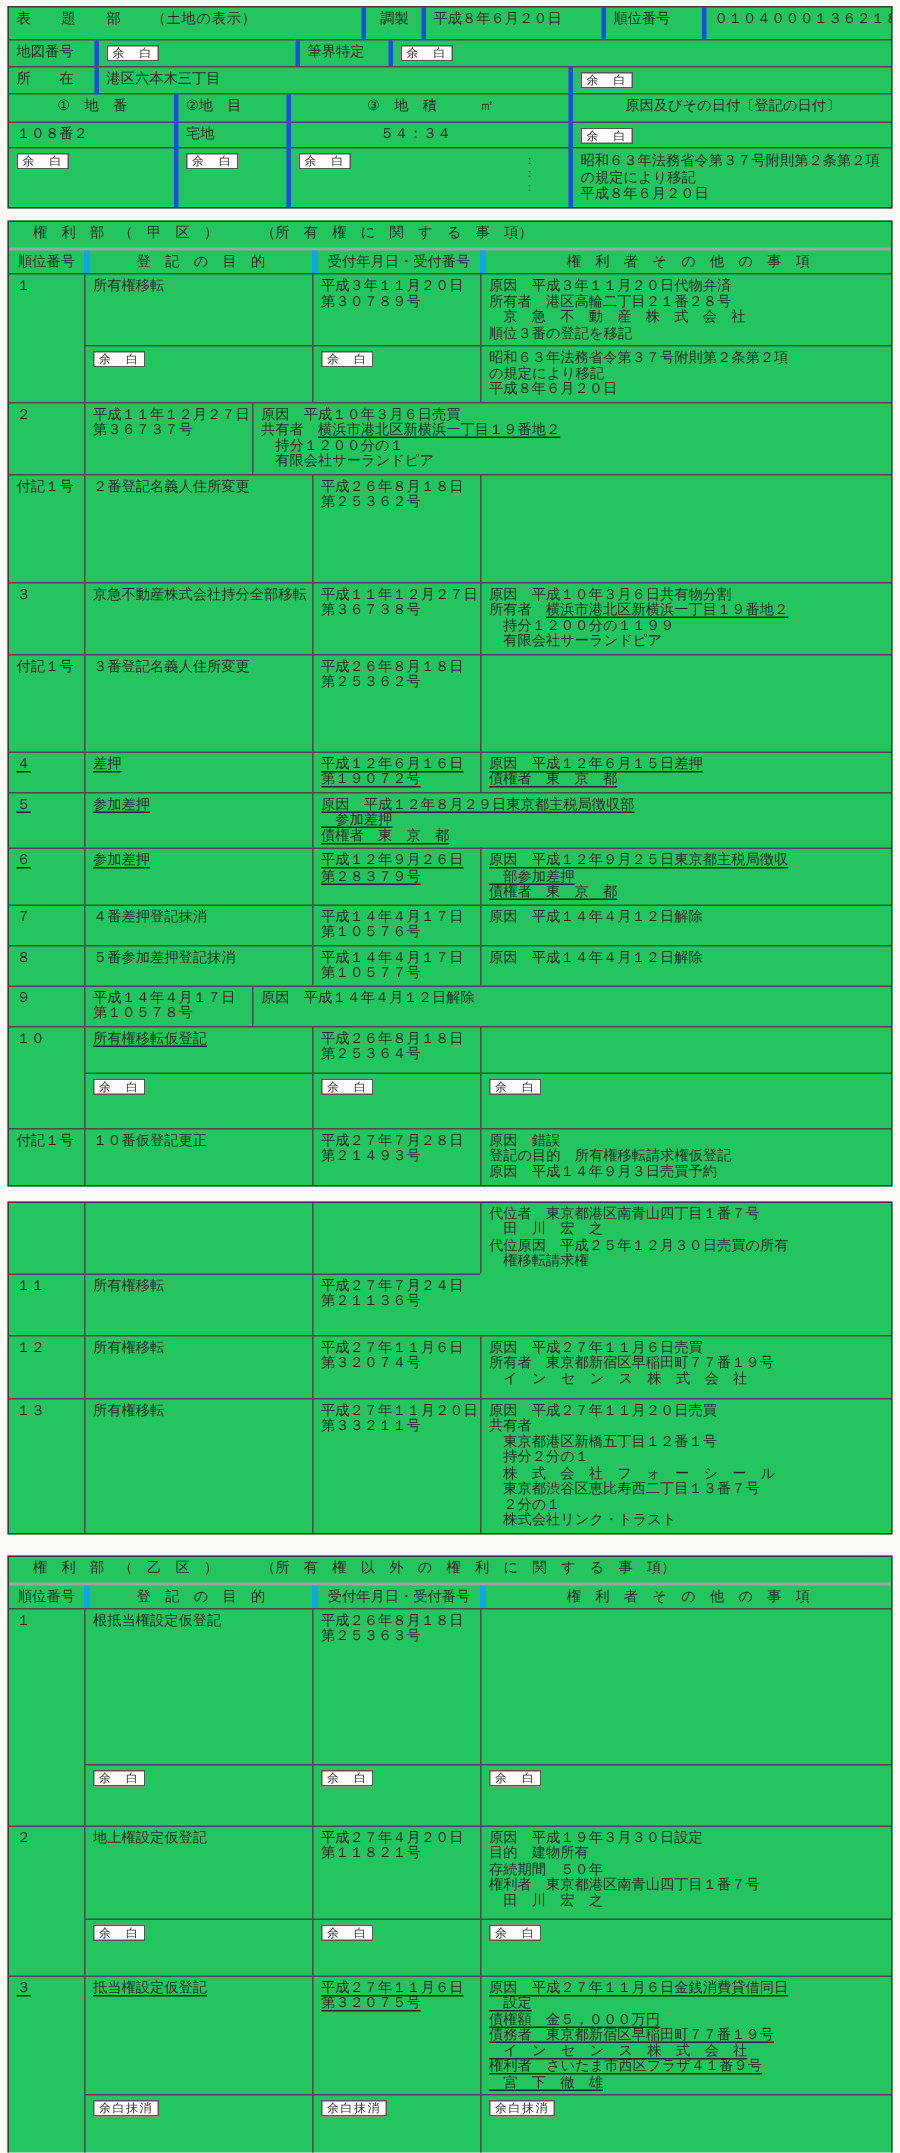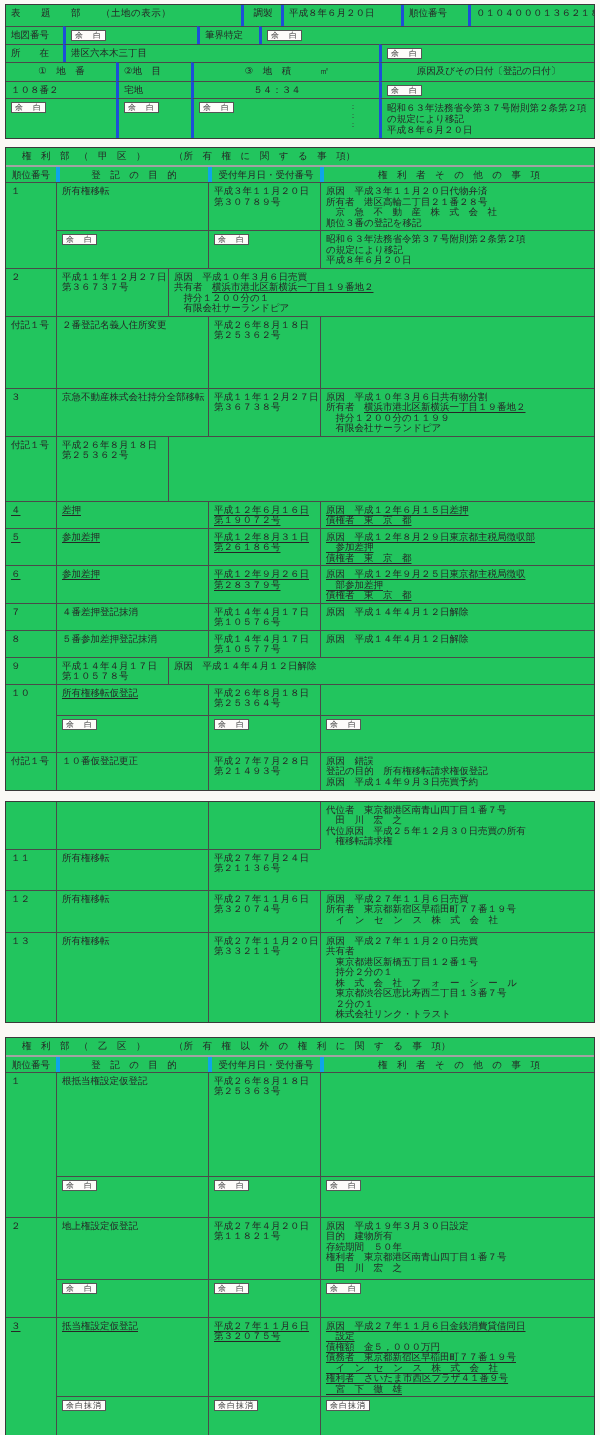--- a/index.html
+++ b/index.html
@@ -196,20 +196,23 @@
             <div class="line">原因　平成１０年３月６日共有物分割</div>
             <div class="line"><span class="">所有者　</span><span class="u">横浜市港北区新横浜一丁目１９番地２</span></div>
             <div class="line">　持分１２００分の１１９９</div>
             <div class="line">　有限会社サーランドピア</div>
           </div>
         </div>
         <div class="trow" style="min-height: 65px;">
           <div class="tcell c-rank">
             <div class="line">付記１号</div>
           </div>
+          <div class="tcell c-purpose">
+            <div class="line">３番登記名義人住所変更</div>
+          </div>
           <div class="tcell c-receipt">
             <div class="line">平成２６年８月１８日</div>
             <div class="line">第２５３６２号</div>
           </div>
           <div class="tcell c-holder"></div>
         </div>
         <div class="trow" style="min-height: 23px;">
           <div class="tcell c-rank">
             <div class="line u">４</div>
           </div>
@@ -224,24 +227,20 @@
             <div class="line u">原因　平成１２年６月１５日差押</div>
             <div class="line u">債権者　東　京　都</div>
           </div>
         </div>
         <div class="trow" style="min-height: 32px;">
           <div class="tcell c-rank">
             <div class="line u">５</div>
           </div>
           <div class="tcell c-purpose">
             <div class="line u">参加差押</div>
-          </div>
-          <div class="tcell c-receipt">
-            <div class="line u">平成１２年８月３１日</div>
-            <div class="line u">第２６１８６号</div>
           </div>
           <div class="tcell c-holder">
             <div class="line u">原因　平成１２年８月２９日東京都主税局徴収部</div>
             <div class="line u">　参加差押</div>
             <div class="line u">債権者　東　京　都</div>
           </div>
         </div>
         <div class="trow" style="min-height: 35px;">
           <div class="tcell c-rank">
             <div class="line u">６</div>

